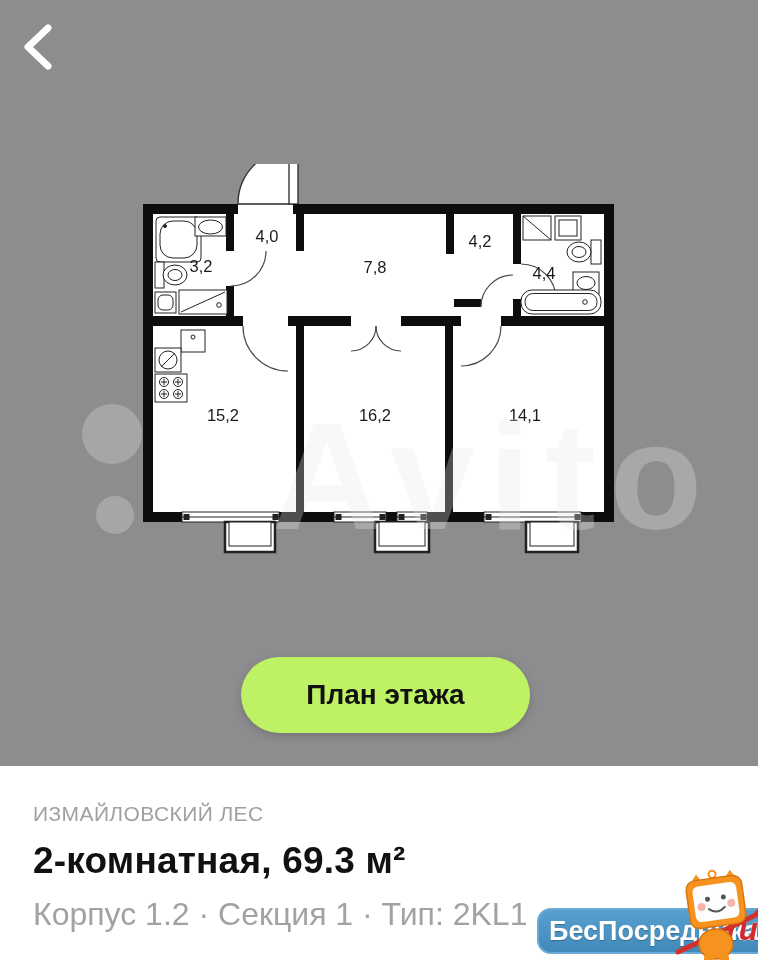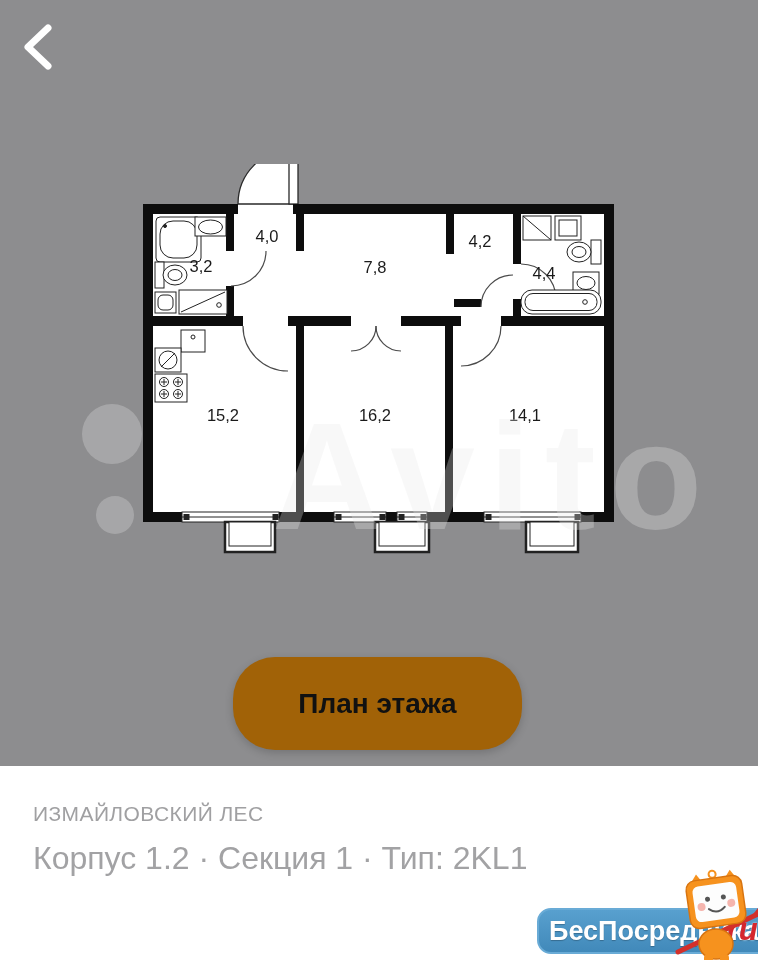--- a/index.html
+++ b/index.html
@@ -23,22 +23,22 @@
   .wm-text {
     left:272px; top:400px; font-size:152px; font-weight:bold;
     color:rgba(232,232,232,0.30); letter-spacing:14px; line-height:1;
   }
   .wm-circle { border-radius:50%; background:rgba(232,232,232,0.28); }
   .wm-c1 { left:82px;  top:404px; width:60px; height:60px; }
   .wm-c2 { left:96px;  top:496px; width:38px; height:38px; }
   .wm-ring { left:168px; top:362px; width:160px; height:160px; border-radius:50%;
              background:transparent; border:16px solid rgba(232,232,232,0.22); }
   .plan-pill {
-    position:absolute; left:233px; top:657px; width:289px; height:93px;
-    background:#a16207; border:none; border-radius:42px;
+    position:absolute; left:241px; top:657px; width:289px; height:76px;
+    background:#bef264; border:none; border-radius:42px;
     font-family:"Liberation Sans", sans-serif;
     font-size:28px; font-weight:bold; color:#111111;
     box-shadow:0 3px 8px rgba(0,0,0,0.18); cursor:pointer;
   }
   .info {
     position:absolute; left:0; top:766px; width:758px; height:232px;
     background:#ffffff; padding:36px 0 0 33px;
   }
   .complex-name {
     font-size:21px; color:#a0a0a2; letter-spacing:0.4px; font-weight:normal;
@@ -240,20 +240,21 @@
 
     <div class="wm wm-text">Avito</div>
 
     <button class="plan-pill">
       <span>План этажа</span>
     </button>
   </div>
 
   <div class="info">
     <div class="complex-name">ИЗМАЙЛОВСКИЙ ЛЕС</div>
+    <div class="listing-title">2-комнатная, 69.3 м²</div>
     <div class="listing-subtitle">Корпус 1.2 · Секция 1 · Тип: 2KL1</div>
   </div>
 
   <div class="badge">
     <span class="badge-text">БесПосредника</span>
   </div>
   <span class="badge-suffix">.ru</span>
 
   <svg class="mascot" width="90" height="96" viewBox="0 0 90 96">
 

